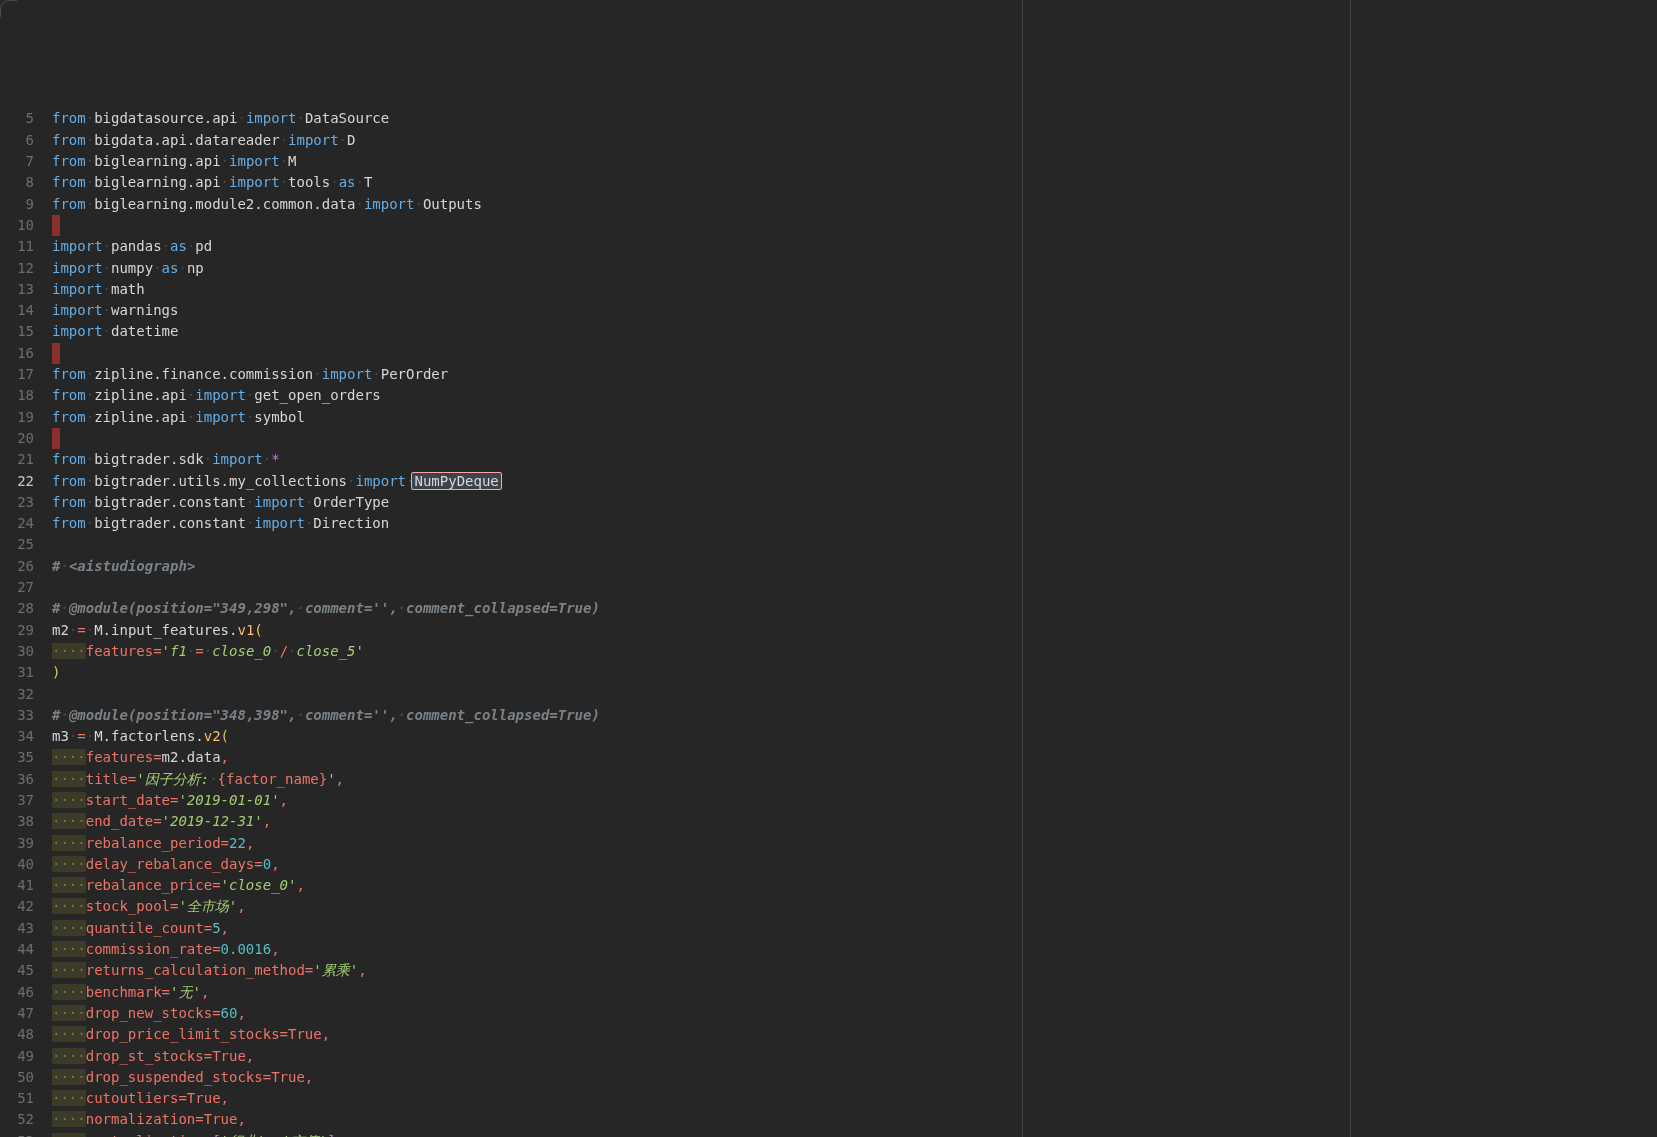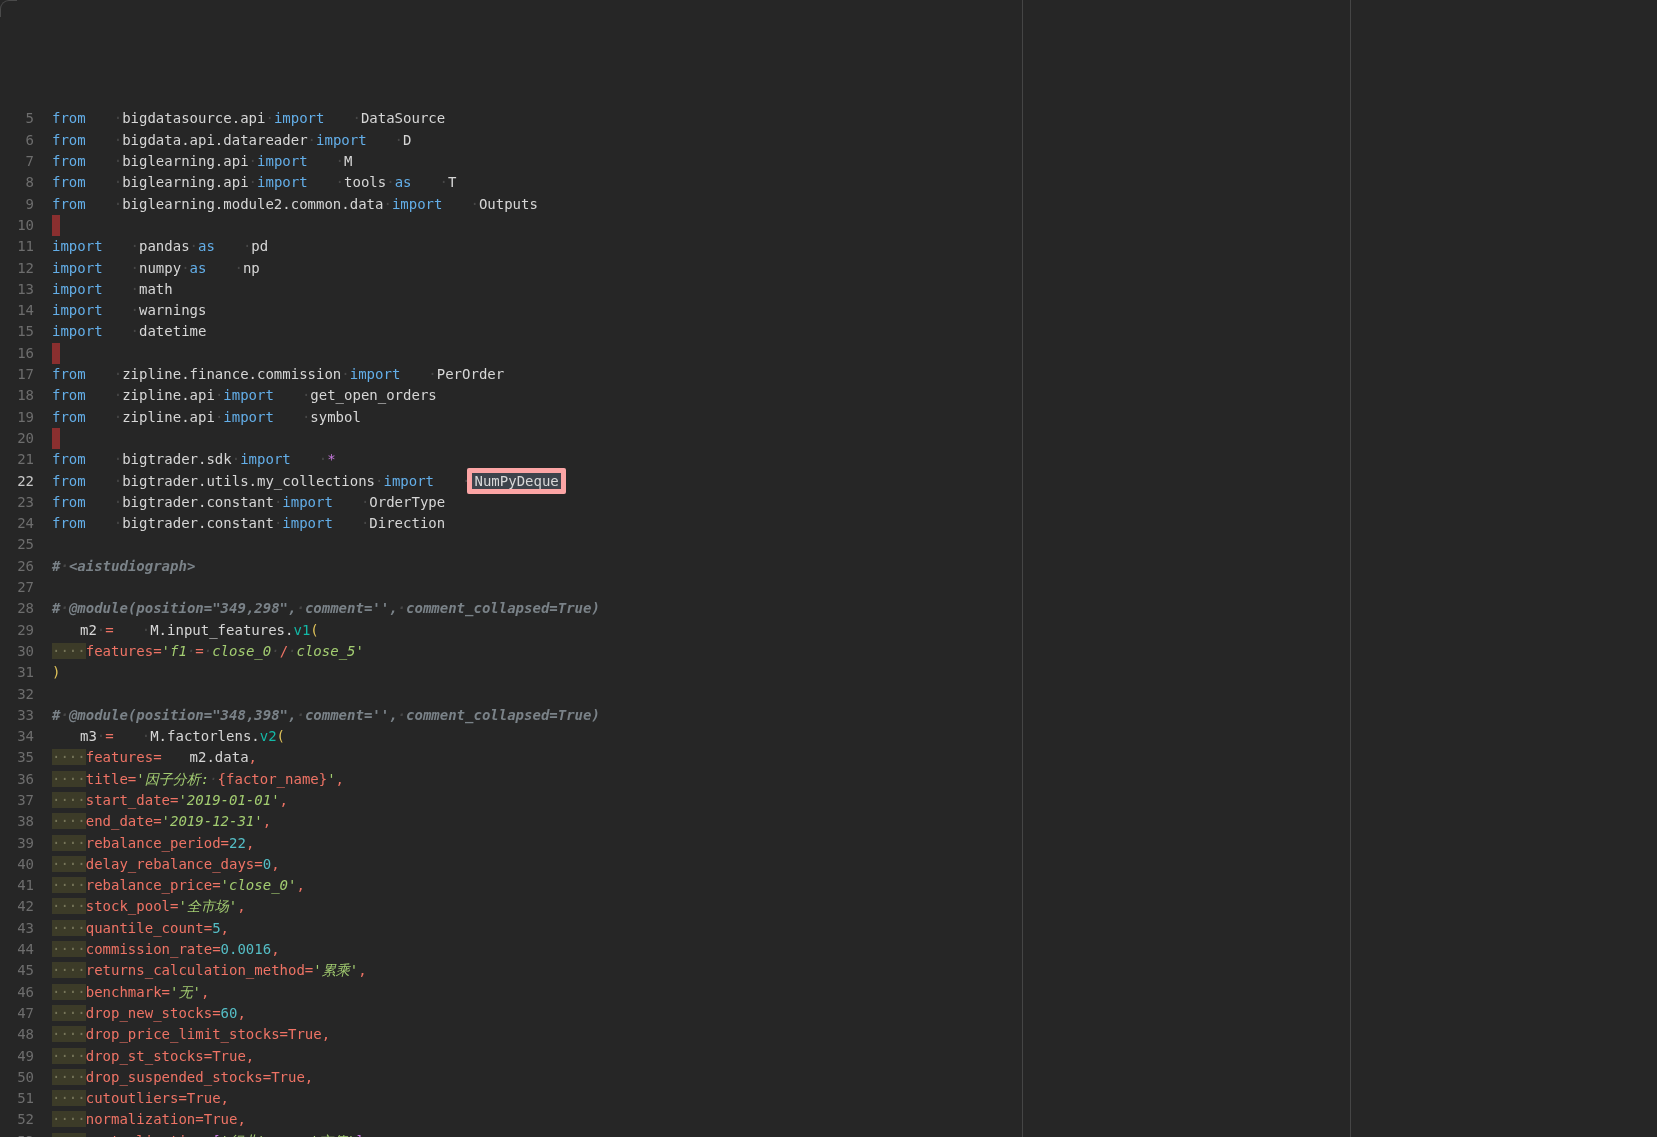--- a/index.html
+++ b/index.html
@@ -12,33 +12,33 @@
   #lines{position:relative;padding-top:2px;z-index:2;}
   .row{display:flex;height:21.3px;}
   .ln{
     flex:0 0 34px;text-align:right;padding-right:0;
     color:#6d6d6d;user-select:none;
   }
   .code{padding-left:18px;}
   .row.active .ln{color:#c8c8c8;}
   .ws{color:#474747;}
   .tok-k{color:#63aee8;}                      
-  .tok-t{color:#d6d6d6;padding-left:28px;}                      
+  .tok-t{color:#d6d6d6;}                      
   .tok-s{color:#a3cd71;font-style:italic;}                      
   .tok-p{color:#ee7365;}                      
   .tok-n{color:#55bec6;}                      
   .tok-c{color:#7a8288;font-style:italic;font-weight:bold;}    
-  .tok-f{color:#14b8a6;text-align:right;}                      
+  .tok-f{color:#fdba74;text-align:right;}                      
   .tok-g{color:#e0c35a;}                      
   .tok-m{color:#c678dd;}                      
   .tok-i{background:#3c3b28;}                 
   .tok-i .ws{color:#77765a;}
   .tok-r{background:#8a2f2f;display:inline-block;min-width:8.4px;} 
   .tok-sel{
-    color:#d8d8d8;background:#3d434b;border:5px solid #fca5a5;border-radius:2px;
+    color:#d8d8d8;background:#3d434b;border:1px solid #fca5a5;border-radius:2px;
     padding:0 2px;margin:4px -3px;
   }
   .ruler{position:absolute;top:0;bottom:0;width:1px;background:#454545;z-index:1;}
   #corner{
     position:absolute;left:0;top:0;width:16px;height:16px;
     border-left:1px solid #4a4a4a;border-top:1px solid #4a4a4a;
     border-top-left-radius:9px;z-index:3;
   }
 </style>
 </head>

